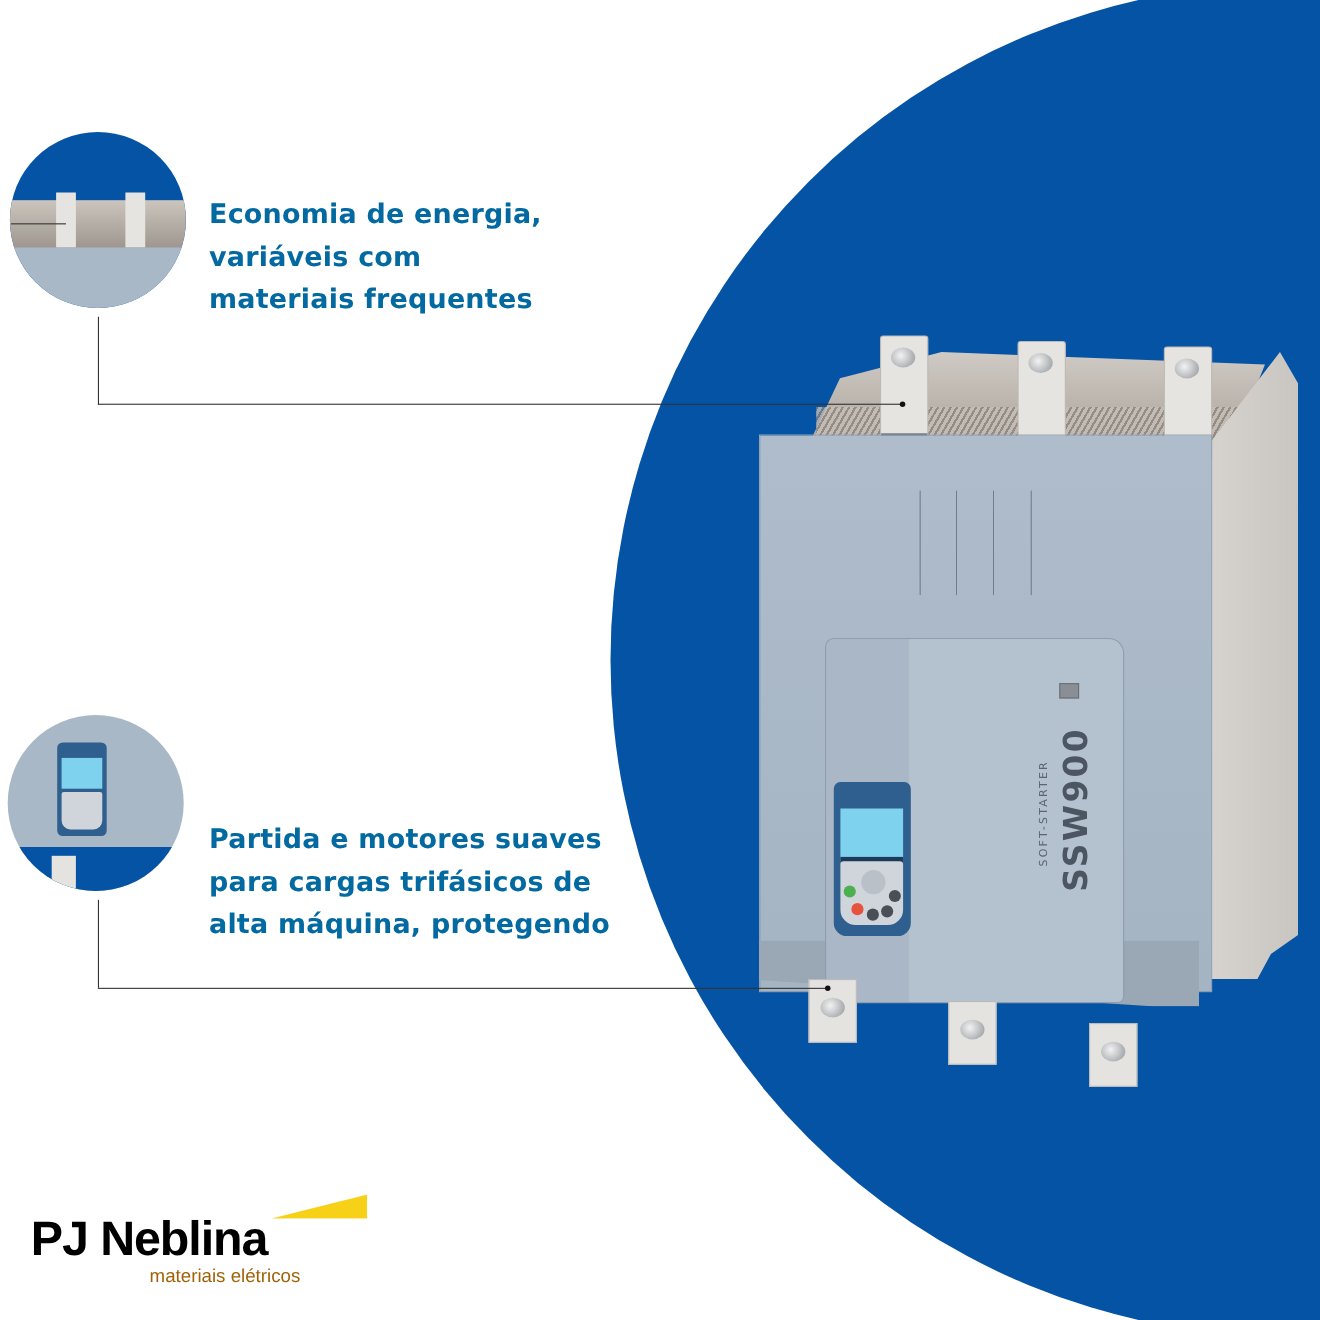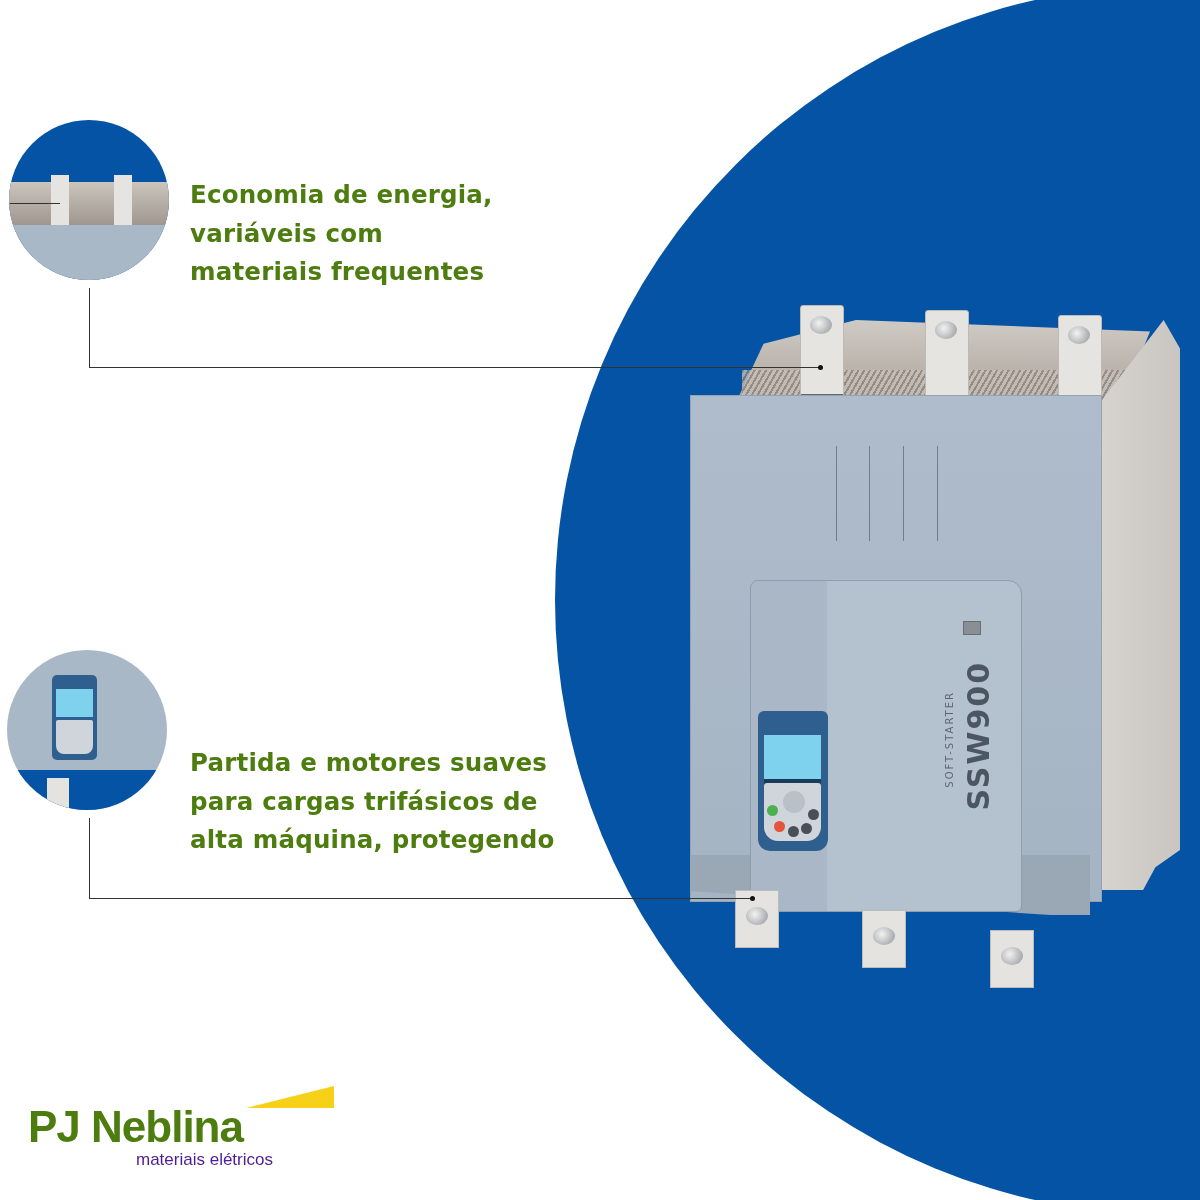--- a/index.html
+++ b/index.html
@@ -9,21 +9,21 @@
     font-family: "DejaVu Sans", sans-serif;
   }
   .big-circle {
     position: absolute; left: 555px; top: -15px; width: 1230px; height: 1230px;
     border-radius: 50%; background: #0453a5;
   }
   
   .feature-text {
     position: absolute; left: 190px; margin: 0;
     font-family: "DejaVu Sans", sans-serif; font-weight: bold;
-    font-size: 24.5px; line-height: 38.5px; color: #4d7c0f; letter-spacing: 0.2px;
+    font-size: 24.5px; line-height: 38.5px; color: #0369a1; letter-spacing: 0.2px;
   }
   .feature-text span { display: block; white-space: nowrap; }
   #feature1 { top: 176px; }
   #feature2 { top: 744px; }
 
   
   .connector-v { position: absolute; width: 1px; background: #333; }
   .connector-h { position: absolute; height: 1px; background: #333; }
   .connector-dot { position: absolute; width: 5px; height: 5px; border-radius: 50%; background: #111; }
 
@@ -118,25 +118,25 @@
   }
 
   
   .logo { position: absolute; left: 28px; top: 1082px; width: 290px; height: 90px; }
   .logo-roof {
     position: absolute; left: 218px; top: 4px; width: 88px; height: 22px; background: #f7d117;
     clip-path: polygon(0 100%, 100% 0, 100% 100%);
   }
   .logo-name {
     position: absolute; left: 0; top: 20px; font-family: "Liberation Sans", sans-serif;
-    font-weight: bold; font-size: 44px; color: #4d7c0f; letter-spacing: -1px; white-space: nowrap;
+    font-weight: bold; font-size: 44px; color: #000000; letter-spacing: -1px; white-space: nowrap;
   }
   .logo-tagline {
     position: absolute; left: 108px; top: 68px; font-family: "Liberation Sans", sans-serif;
-    font-size: 17px; color: #4c1d95; white-space: nowrap;
+    font-size: 17px; color: #a16207; white-space: nowrap;
   }
 </style>
 </head>
 <body>
 
 <div class="big-circle"></div>
 
 <div class="device">
   <div class="heat-tray"></div>
   <div class="mesh"></div>

